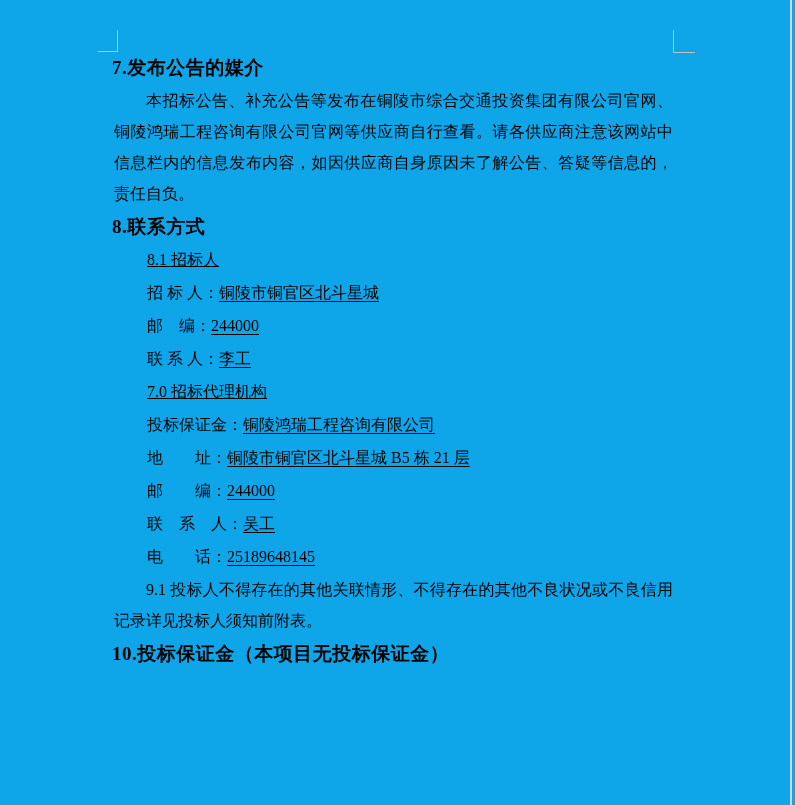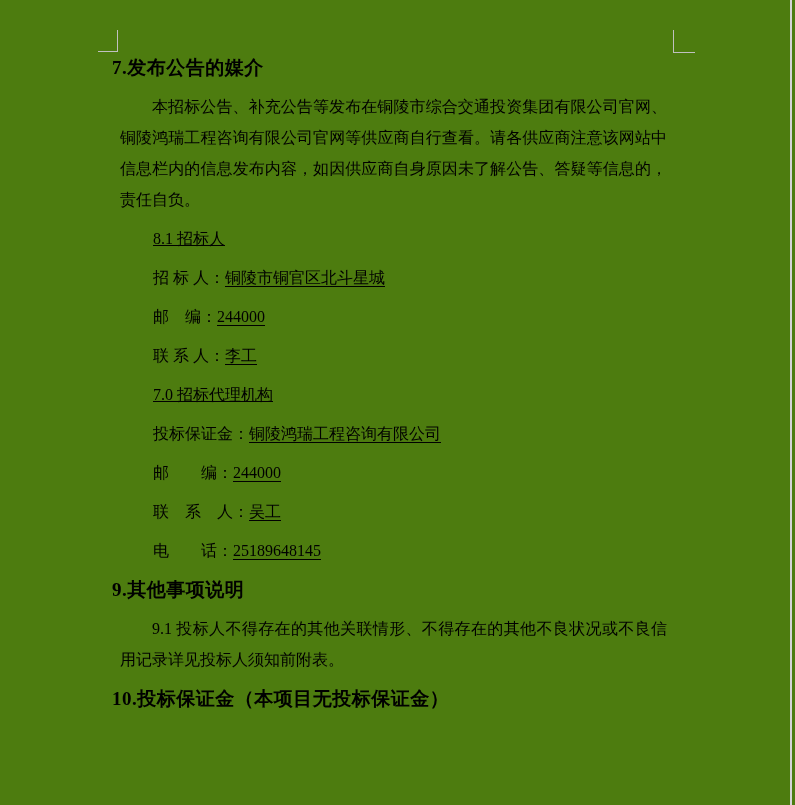--- a/index.html
+++ b/index.html
@@ -5,21 +5,21 @@
   * { box-sizing: border-box; }
   html, body { margin: 0; padding: 0; }
   body {
     background: #ffffff;
     font-family: "Liberation Serif", "DejaVu Serif", serif;
   }
   .page {
     position: relative;
     width: 795px;
     height: 805px;
-    background: #4d7c0f;
+    background: #0ea5e9;
     overflow: hidden;
     color: #000000;
   }
   
   .crop-mark {
     position: absolute;
     width: 20px;
     height: 22px;
   }
   .crop-left {
@@ -52,21 +52,21 @@
     width: 563px;
   }
   h2.sec-heading {
     margin: 0;
     font-size: 19px;
     line-height: 31px;
     font-weight: bold;
     letter-spacing: 0.5px;
   }
   p {
-    margin: 8px;
+    margin: 2px;
     font-size: 16px;
     line-height: 31px;
   }
   .body-para {
     text-align: justify;
     text-indent: 32px;
   }
   .sub-title {
     padding-left: 33px;
     text-decoration: underline;
@@ -88,33 +88,34 @@
 
   <div class="crop-mark crop-left"></div>
   <div class="crop-mark crop-right"></div>
   <div class="page-edge"></div>
 
   <div class="content">
 
     <h2 class="sec-heading">7.发布公告的媒介</h2>
     <p class="body-para">本招标公告、补充公告等发布在铜陵市综合交通投资集团有限公司官网、铜陵鸿瑞工程咨询有限公司官网等供应商自行查看。请各供应商注意该网站中信息栏内的信息发布内容，如因供应商自身原因未了解公告、答疑等信息的，责任自负。</p>
 
+    <h2 class="sec-heading">8.联系方式</h2>
 
     <p class="sub-title">8.1 招标人</p>
 
     <p class="field-row"><span class="field-label">招 标 人：</span><span class="field-value">铜陵市铜官区北斗星城</span></p>
     <p class="field-row"><span class="field-label">邮　编：</span><span class="field-value">244000</span></p>
     <p class="field-row"><span class="field-label">联 系 人：</span><span class="field-value">李工</span></p>
 
     <p class="sub-title">7.0 招标代理机构</p>
 
     <p class="field-row"><span class="field-label">投标保证金：</span><span class="field-value">铜陵鸿瑞工程咨询有限公司</span></p>
+    <p class="field-row"><span class="field-label">地　　址：</span><span class="field-value">铜陵市铜官区北斗星城 B5 栋 21 层</span></p>
     <p class="field-row"><span class="field-label">邮　　编：</span><span class="field-value">244000</span></p>
     <p class="field-row"><span class="field-label">联　系　人：</span><span class="field-value">吴工</span></p>
     <p class="field-row"><span class="field-label">电　　话：</span><span class="field-value">25189648145</span></p>
 
-    <h2 class="sec-heading">9.其他事项说明</h2>
     <p class="body-para">9.1 投标人不得存在的其他关联情形、不得存在的其他不良状况或不良信用记录详见投标人须知前附表。</p>
 
     <h2 class="sec-heading">10.投标保证金（本项目无投标保证金）</h2>
 
   </div>
 </div>
 
 </body></html>

